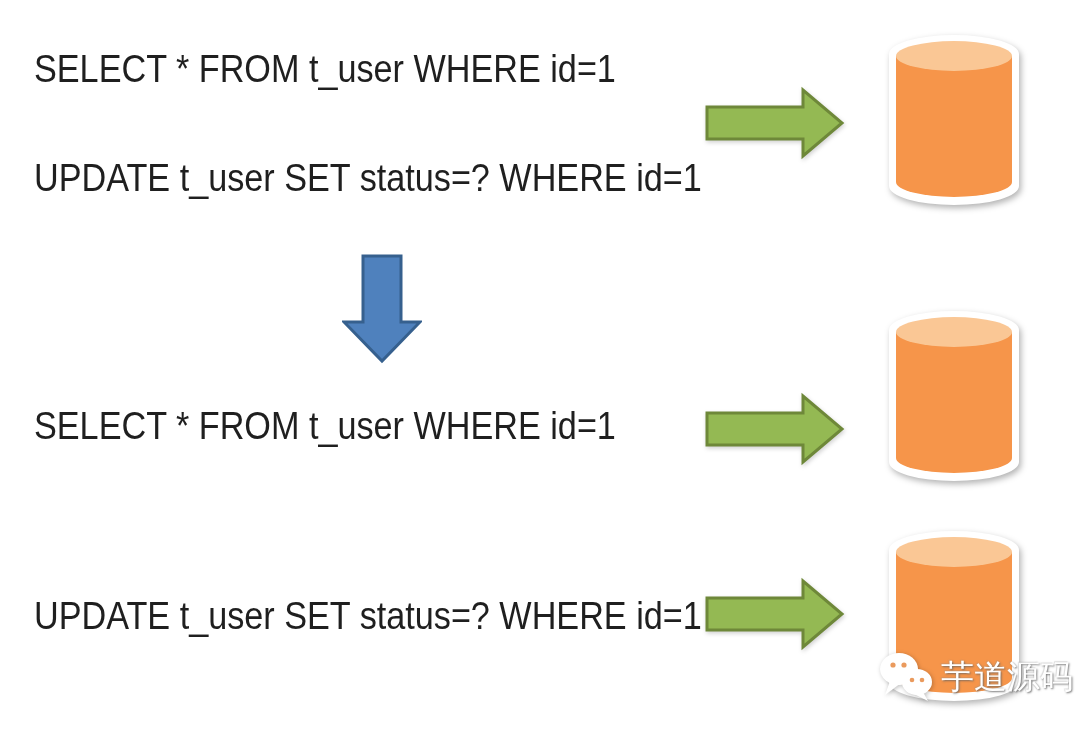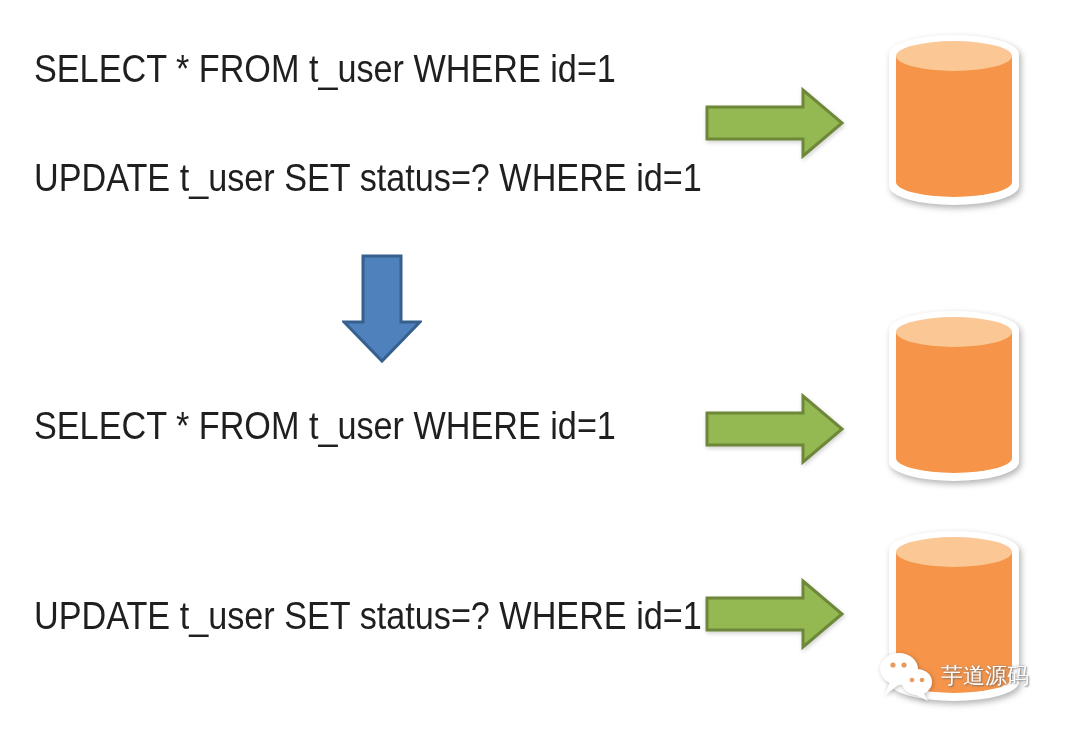--- a/index.html
+++ b/index.html
@@ -53,21 +53,21 @@
   .watermark{
     position:absolute;
     left:878px;
     top:650px;
     display:flex;
     align-items:center;
     gap:5px;
     z-index:5;
   }
   .watermark-label{
-    font-size:22px;
+    font-size:33px;
     line-height:1;
     color:var(--watermark-text);
     text-shadow:1px 1px 2px rgba(100,100,100,0.85), -1px -1px 1px rgba(150,150,150,0.3);
     white-space:nowrap;
     font-family:"DejaVu Sans","Liberation Sans",sans-serif;
   }
   .wechat-icon{filter:drop-shadow(1px 1px 2px rgba(0,0,0,0.25));}
 </style>
 </head>
 <body>

